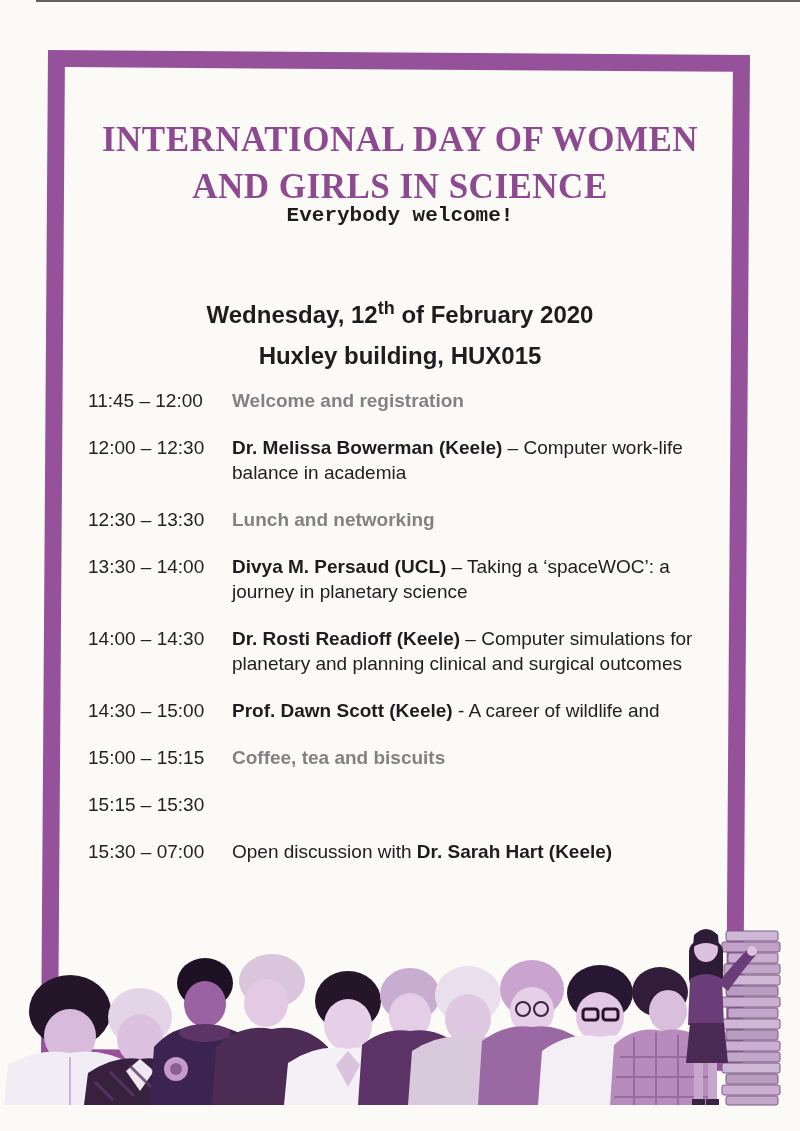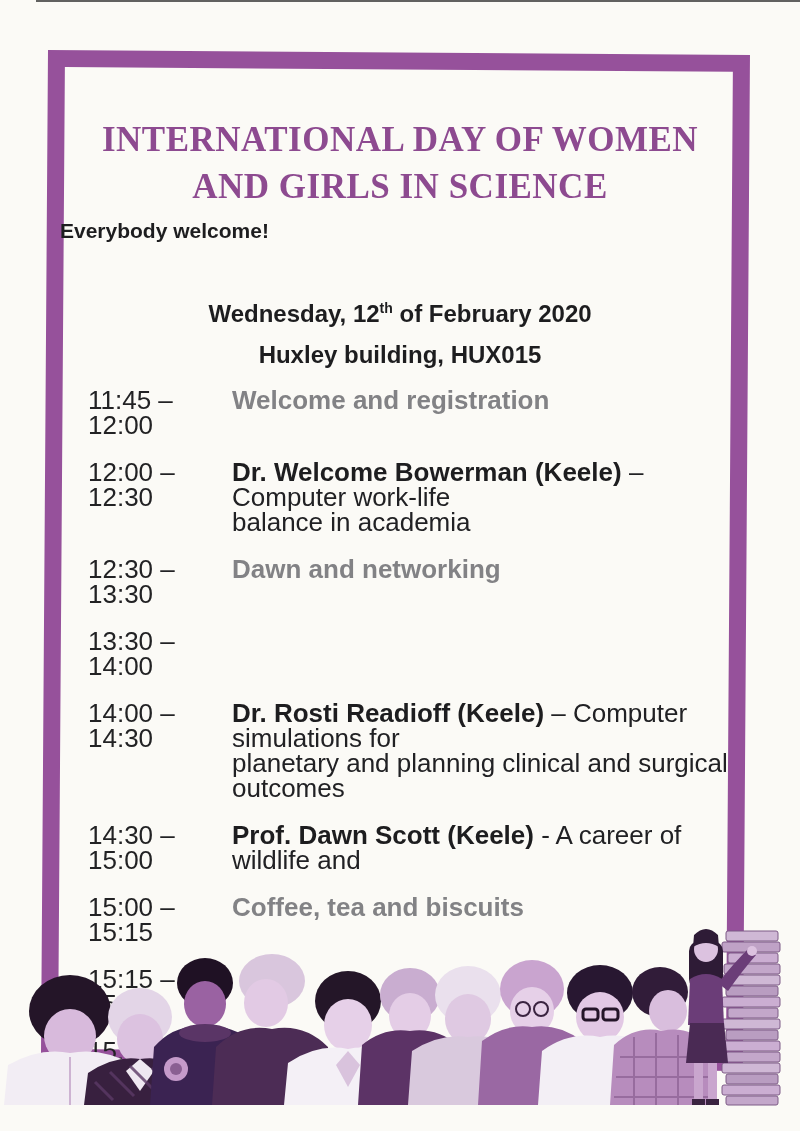--- a/index.html
+++ b/index.html
@@ -12,26 +12,26 @@
   html,body{margin:0;padding:0;}
   body{font-family:"Liberation Sans","DejaVu Sans",sans-serif;background:#e9e7e2;}
   .page{position:relative;width:800px;height:1131px;background:var(--page-background);overflow:hidden;margin:0 auto;}
   .scanline{position:absolute;top:0;left:36px;width:764px;height:2px;background:#2e2e2e;opacity:.75;z-index:6;}
   .frame{position:absolute;left:48px;top:50px;width:702px;height:1016px;box-sizing:border-box;
          border:17px solid var(--frame-purple);transform:rotate(0.4deg);transform-origin:0 0;z-index:1;}
   .content{position:absolute;left:0;top:0;width:800px;height:1131px;z-index:2;}
   .title{position:absolute;top:116px;left:60px;width:680px;text-align:center;
          font-family:"Liberation Serif","DejaVu Serif",serif;font-weight:bold;
          font-size:35px;line-height:47px;color:var(--title-purple);letter-spacing:.5px;}
-  .subtitle{position:absolute;top:219px;left:60px;width:680px;text-align:left;
-            font-size:21px;font-weight:bold;color:#1d1d1f;}
+  .subtitle{position:absolute;top:204px;left:60px;width:680px;text-align:center;
+            font-size:21px;font-weight:bold;color:#1d1d1f;font-family:Liberation Mono, monospace;}
   .dateblock{position:absolute;top:288px;left:60px;width:680px;text-align:center;
              font-size:24px;font-weight:bold;color:#1d1d1f;line-height:41px;}
-  .dateblock sup{font-size:14px;}
-  .schedule{position:absolute;top:388px;left:88px;width:642px;font-size:26px;color:var(--body-text);}
+  .dateblock sup{font-size:18px;}
+  .schedule{position:absolute;top:388px;left:88px;width:642px;font-size:19px;color:var(--body-text);}
   .row{display:flex;margin-bottom:22px;line-height:25px;}
   .time{width:144px;flex:none;color:#222224;}
   .desc{width:498px;}
   .seg-gray{color:var(--gray-text);font-weight:bold;}
   .seg-bold{font-weight:bold;color:#1d1d1f;}
   .seg-regular{color:var(--body-text);}
   .collage{position:absolute;left:0;top:895px;width:800px;height:236px;z-index:5;}
 </style>
 </head>
 <body>
@@ -53,46 +53,48 @@
       <div>Huxley building, HUX015</div>
     </div>
 
     <div class="schedule">
         <div class="row">
           <div class="time">11:45 – 12:00</div>
           <div class="desc"><span class="seg-gray">Welcome and registration</span></div>
         </div>
         <div class="row">
           <div class="time">12:00 – 12:30</div>
-          <div class="desc"><span class="seg-bold">Dr. Welcome Bowerman (Keele)</span><span class="seg-regular"> – Computer work-life</span><br><span class="seg-regular">balance in academia</span></div>
+          <div class="desc"><span class="seg-bold">Dr. Melissa Bowerman (Keele)</span><span class="seg-regular"> – Computer work-life</span><br><span class="seg-regular">balance in academia</span></div>
         </div>
         <div class="row">
           <div class="time">12:30 – 13:30</div>
-          <div class="desc"><span class="seg-gray">Dawn and networking</span></div>
+          <div class="desc"><span class="seg-gray">Lunch and networking</span></div>
         </div>
         <div class="row">
           <div class="time">13:30 – 14:00</div>
+          <div class="desc"><span class="seg-bold">Divya M. Persaud (UCL)</span><span class="seg-regular"> – Taking a ‘spaceWOC’: a</span><br><span class="seg-regular">journey in planetary science</span></div>
         </div>
         <div class="row">
           <div class="time">14:00 – 14:30</div>
           <div class="desc"><span class="seg-bold">Dr. Rosti Readioff (Keele)</span><span class="seg-regular"> – Computer simulations for</span><br><span class="seg-regular">planetary and planning clinical and surgical outcomes</span></div>
         </div>
         <div class="row">
           <div class="time">14:30 – 15:00</div>
           <div class="desc"><span class="seg-bold">Prof. Dawn Scott (Keele)</span><span class="seg-regular"> - A career of wildlife and</span><br></div>
         </div>
         <div class="row">
           <div class="time">15:00 – 15:15</div>
           <div class="desc"><span class="seg-gray">Coffee, tea and biscuits</span></div>
         </div>
         <div class="row">
           <div class="time">15:15 – 15:30</div>
         </div>
         <div class="row">
           <div class="time">15:30 – 07:00</div>
+          <div class="desc"><span class="seg-regular">Open discussion with </span><span class="seg-bold">Dr. Sarah Hart (Keele)</span></div>
         </div>
       </div>
   </div>
 
   <svg class="collage" viewBox="0 0 800 236" aria-hidden="true">
 
     <g>
       <ellipse cx="70" cy="116" rx="41" ry="36" fill="#241528"></ellipse>
       <ellipse cx="70" cy="141" rx="26" ry="27" fill="#d8badc"></ellipse>
       <path d="M4,210 L8,170 Q40,152 70,158 Q102,152 134,170 L138,210 Z" fill="#f2edf4"></path>

